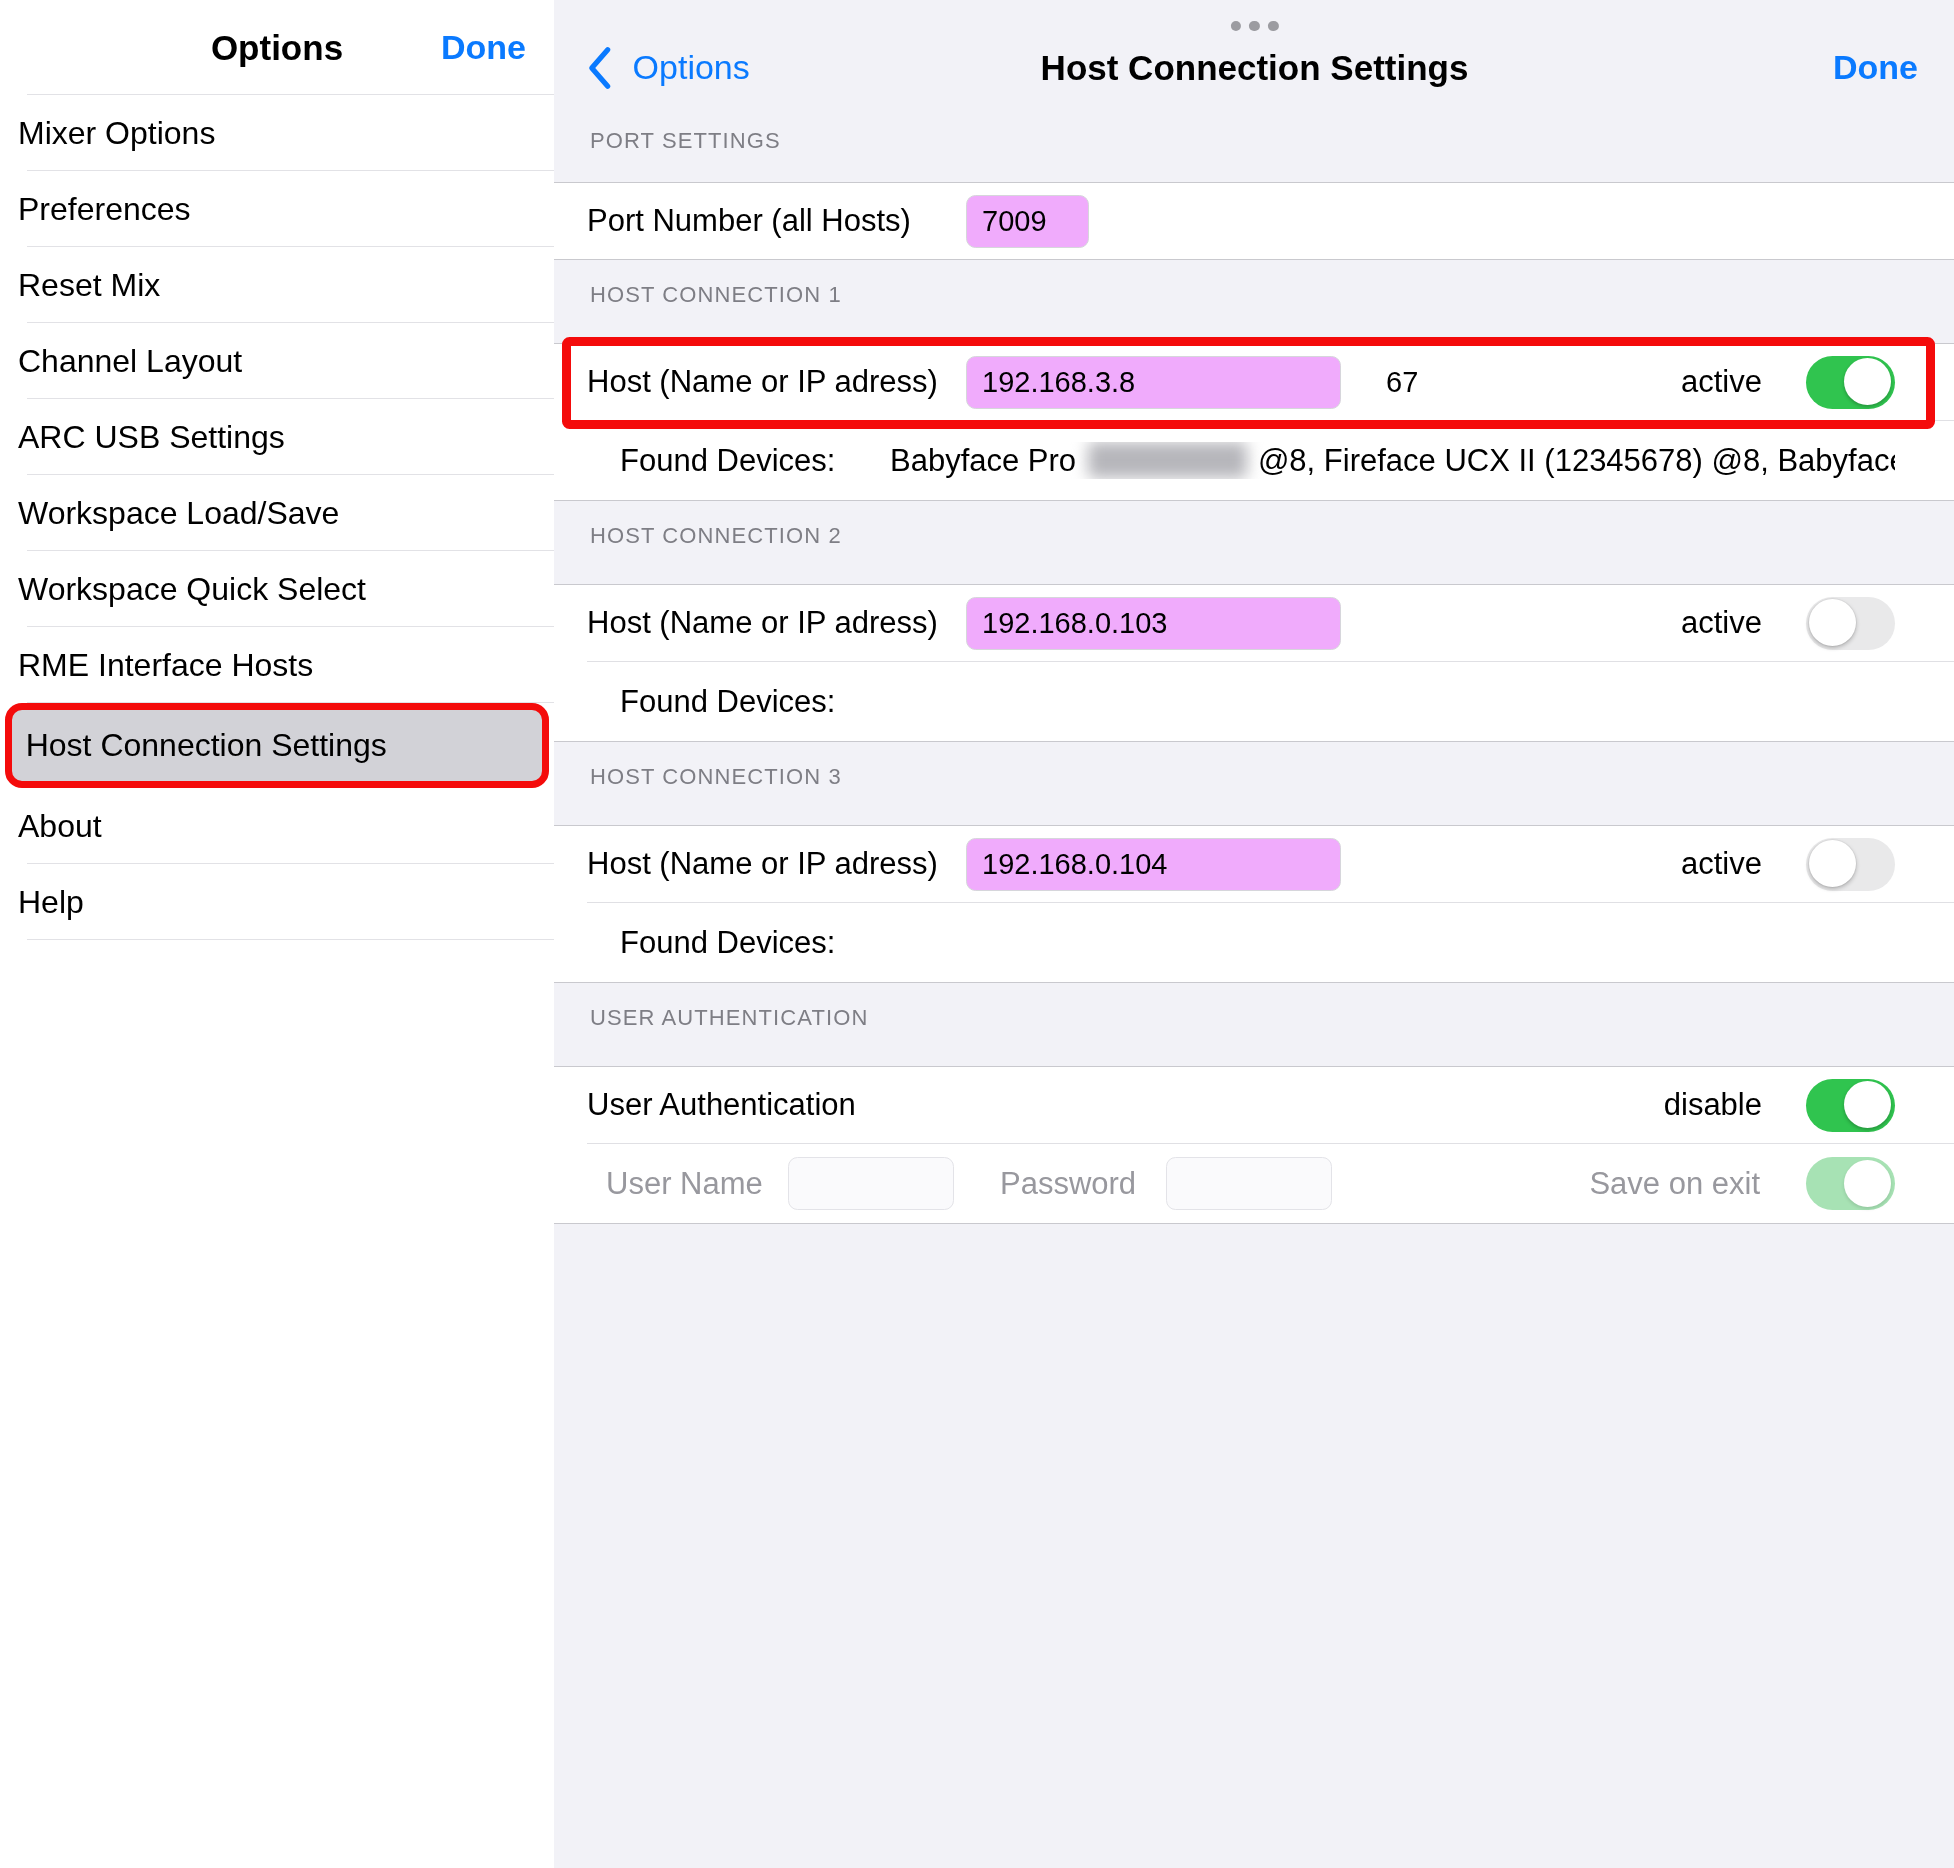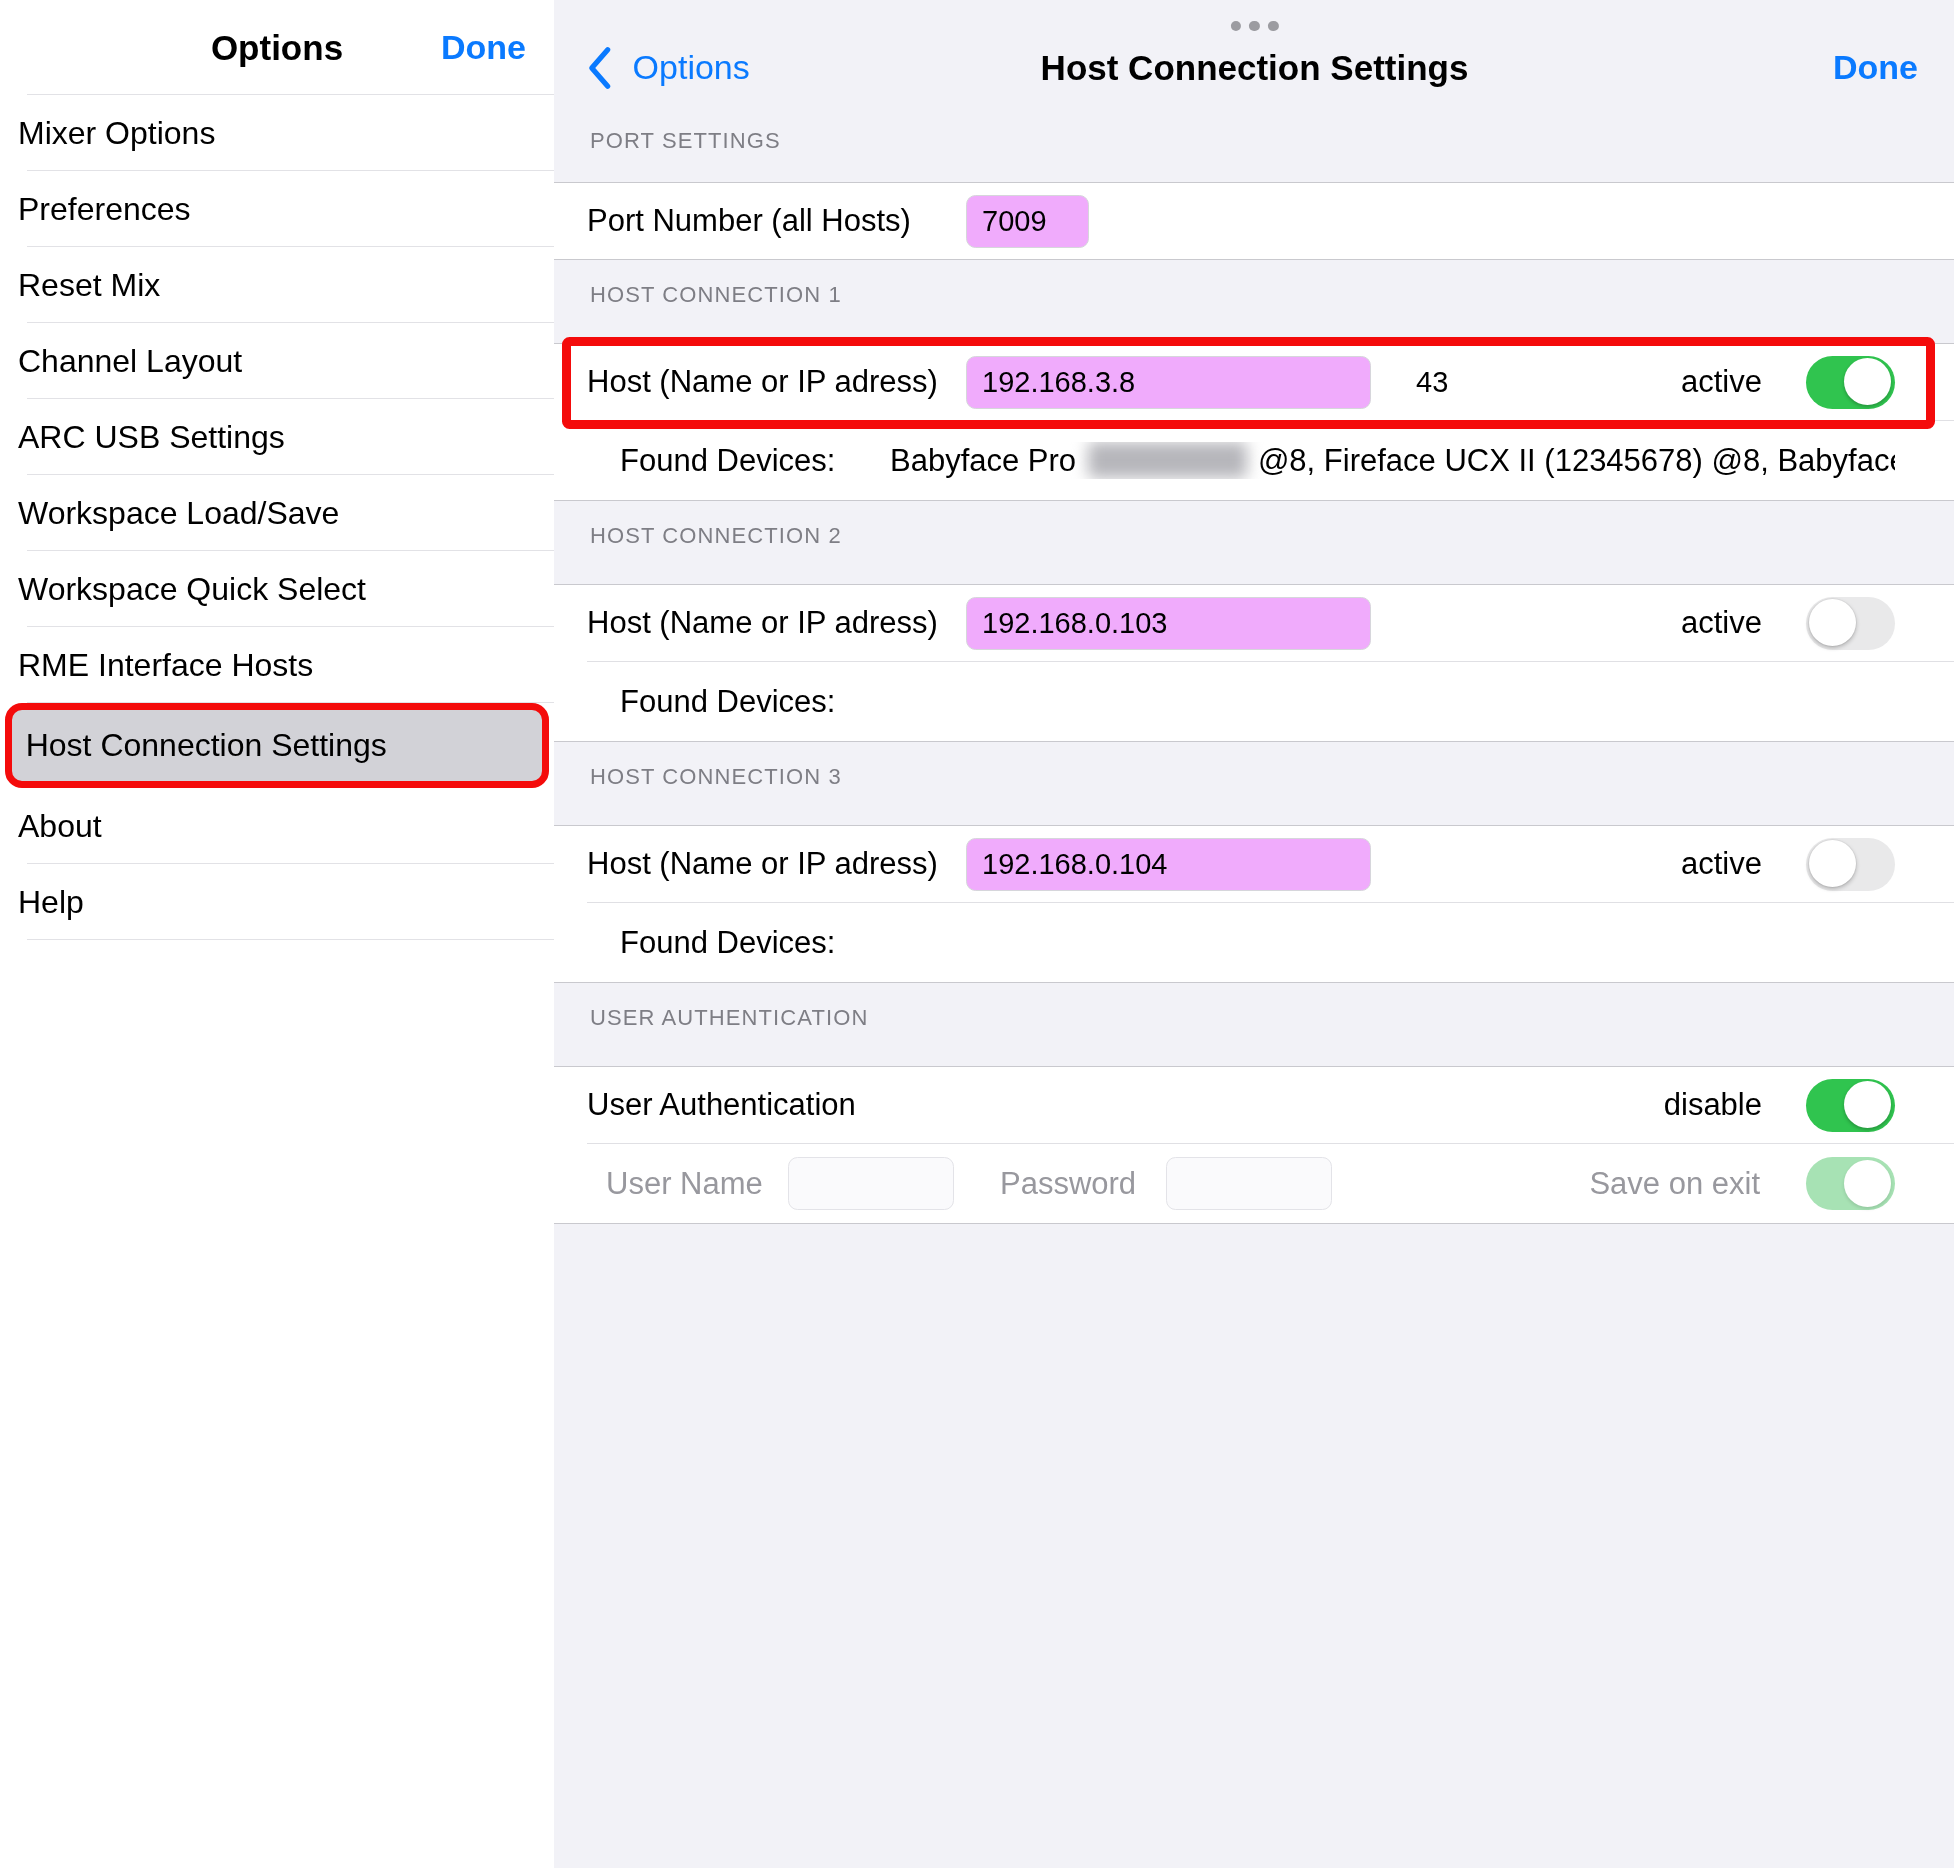--- a/index.html
+++ b/index.html
@@ -49,21 +49,21 @@
   .row { position:relative; height:76px; display:flex; align-items:center; padding:0 60px 0 33px; }
   .row.tall { height:79px; }
   .divider-inset { border-bottom:1.9px solid #E0E0E4; margin-left:33px; }
 
   .label { font-size:31px; color:#000; }
   .label.w400 { width:379px; flex:0 0 379px; }
   .gray { color:#98989E; }
 
   .field { height:53px; background:#f0abfc; border:1.9px solid #D6D6DB; border-radius:9.5px;
            font-family:inherit; font-size:29px; color:#000; padding:0 15px; outline:none; }
-  .field.host { width:405px; }
+  .field.host { width:375px; }
   .field.port { width:123px; }
   .field.sm { width:166px; background:#FAFAFC; border-color:#E3E3E8; }
 
   .extra-num { margin-left:45px; font-size:29px; }
   .spacer { flex:1; }
   .state-label { font-size:31px; margin-right:44px; }
 
   
   .toggle { position:relative; width:89px; height:53px; border-radius:26.5px; flex:0 0 89px; cursor:pointer; }
   .toggle .knob { position:absolute; top:2.8px; width:47px; height:47px; border-radius:50%; background:#FFF; }
@@ -147,21 +147,21 @@
     </div>
 
     <div class="band">
       <span>HOST CONNECTION 1</span>
     </div>
     <div class="group">
       <div class="red-frame"></div>
       <div class="row">
         <div class="label w400">Host (Name or IP adress)</div>
         <input class="field host" type="text" value="192.168.3.8" style="">
-        <div class="extra-num">43</div>
+        <div class="extra-num">67</div>
         <div class="spacer"></div>
         <div class="state-label">active</div>
         <div class="toggle on">
             <i class="knob"></i>
           </div>
       </div>
       <div class="divider-inset"></div>
       <div class="row tall found-row">
         <div class="found-label">Found Devices:</div>
         <div class="found-text">

